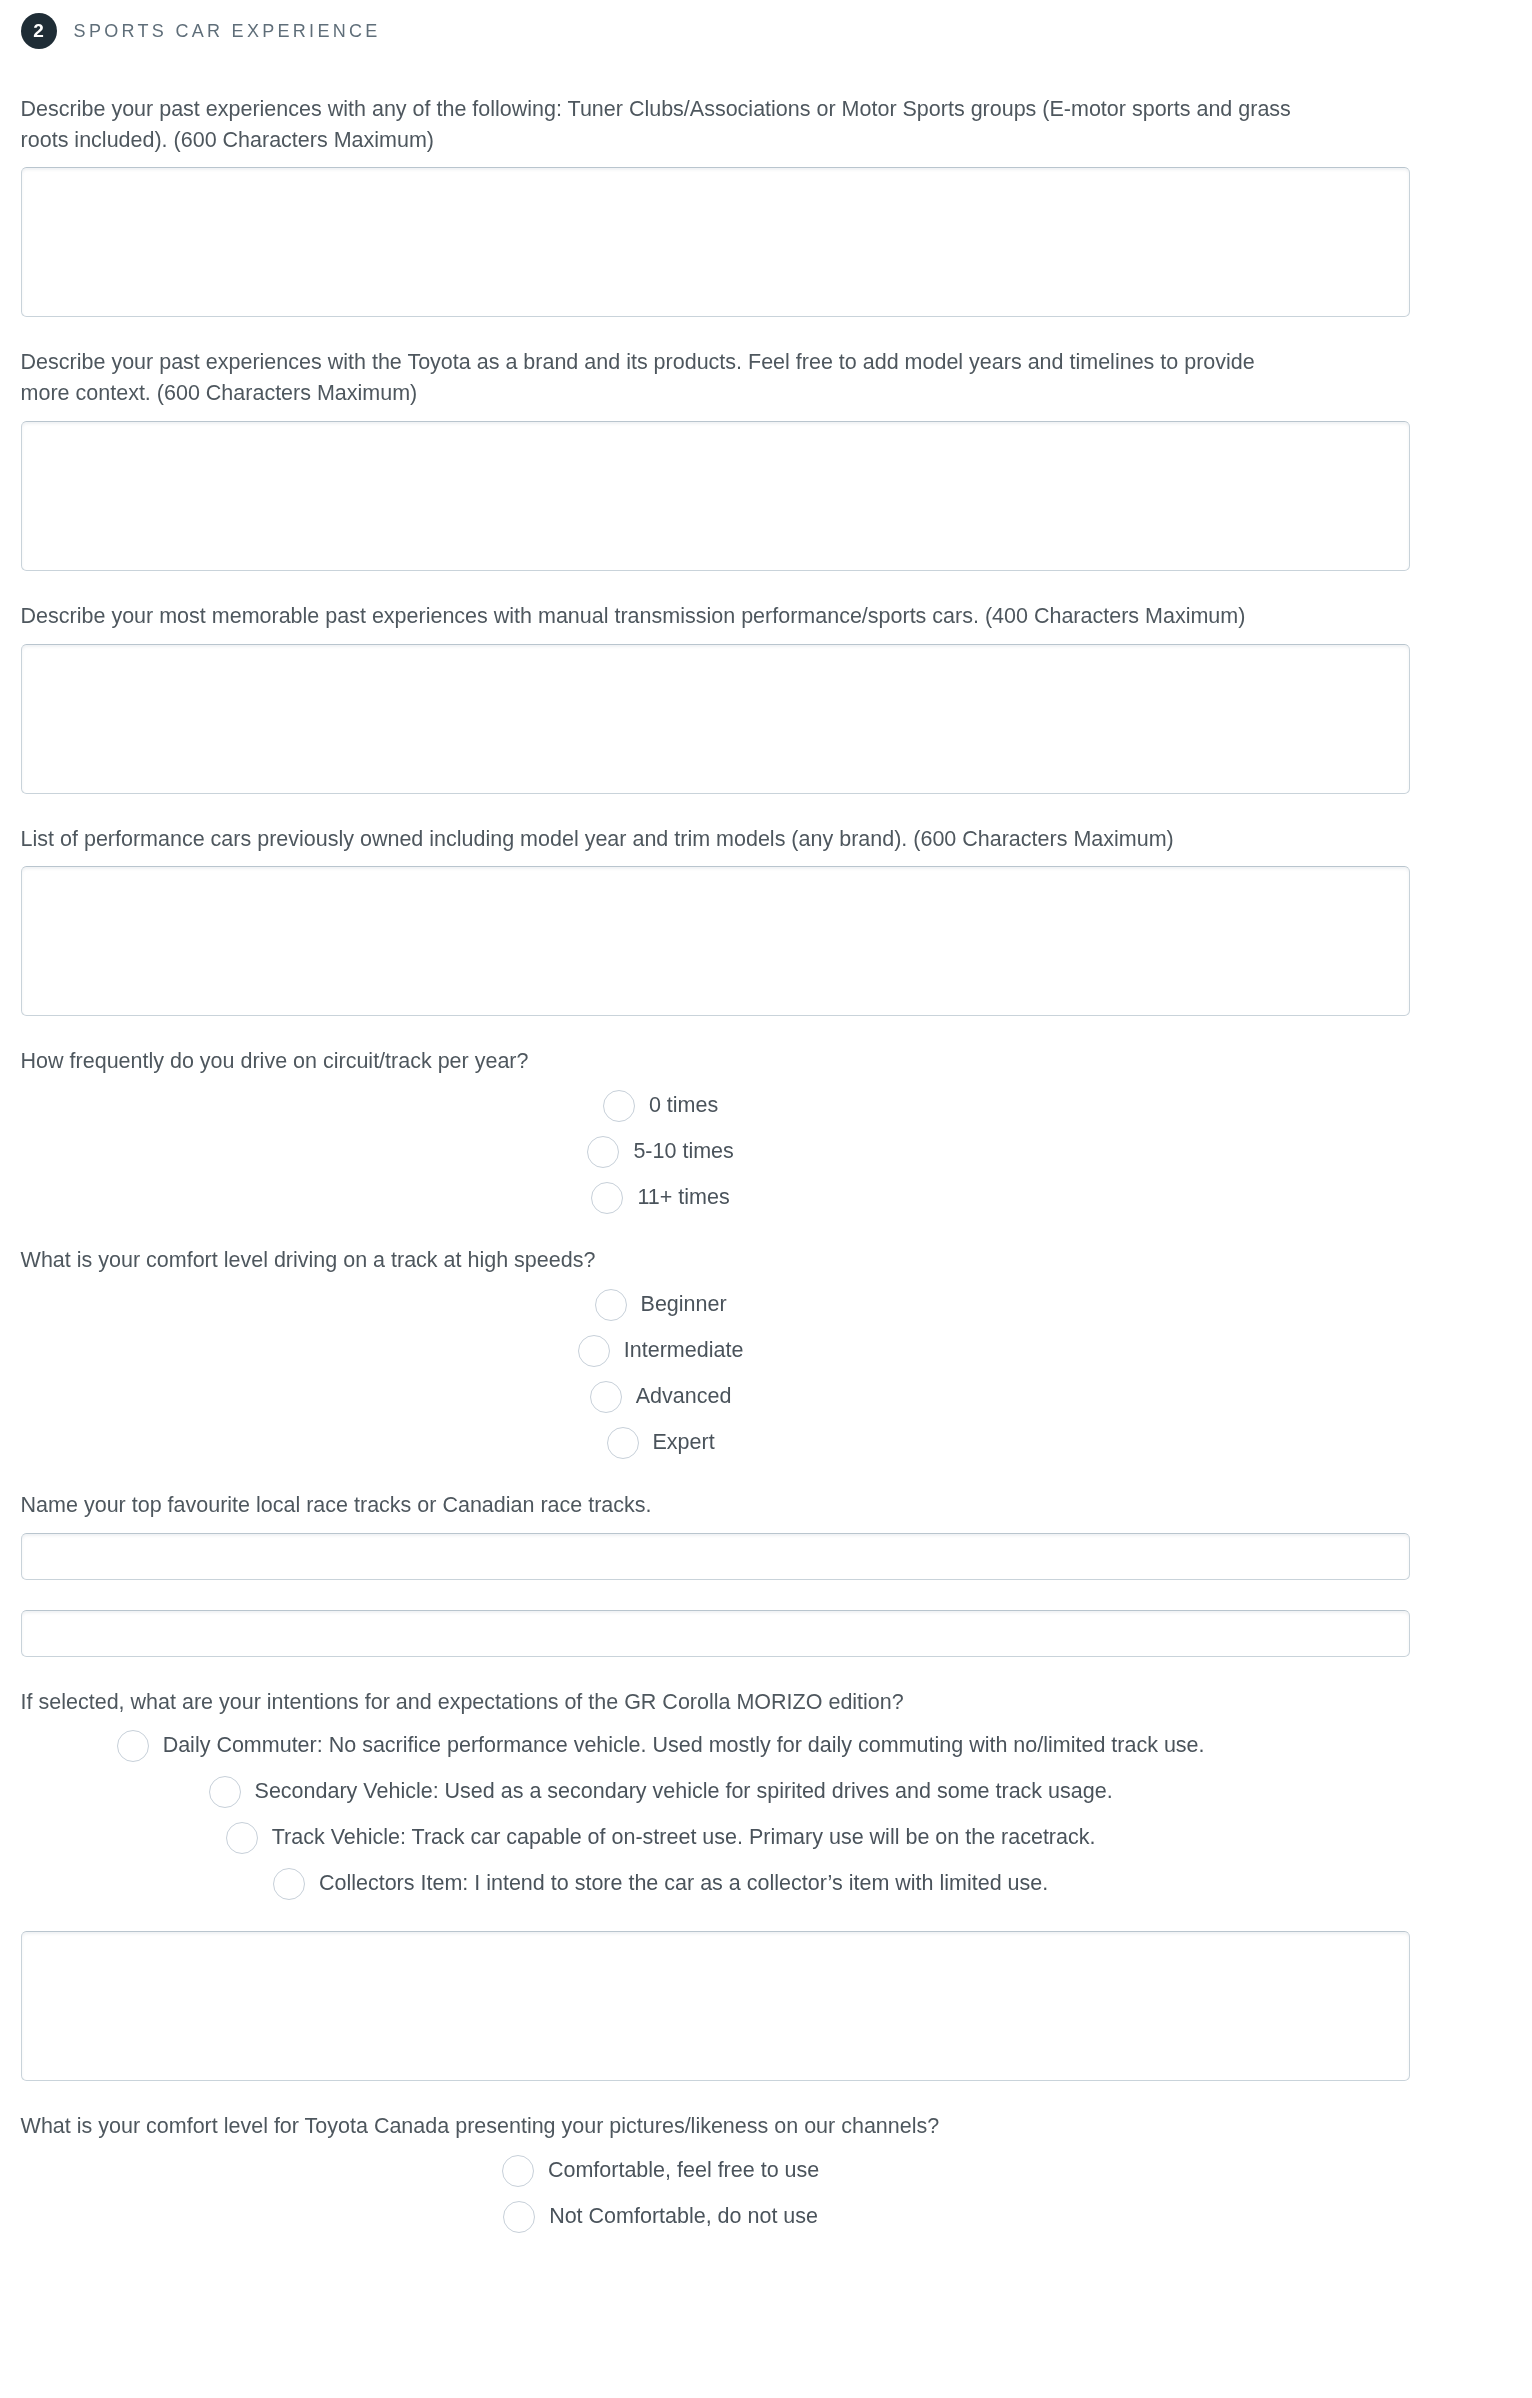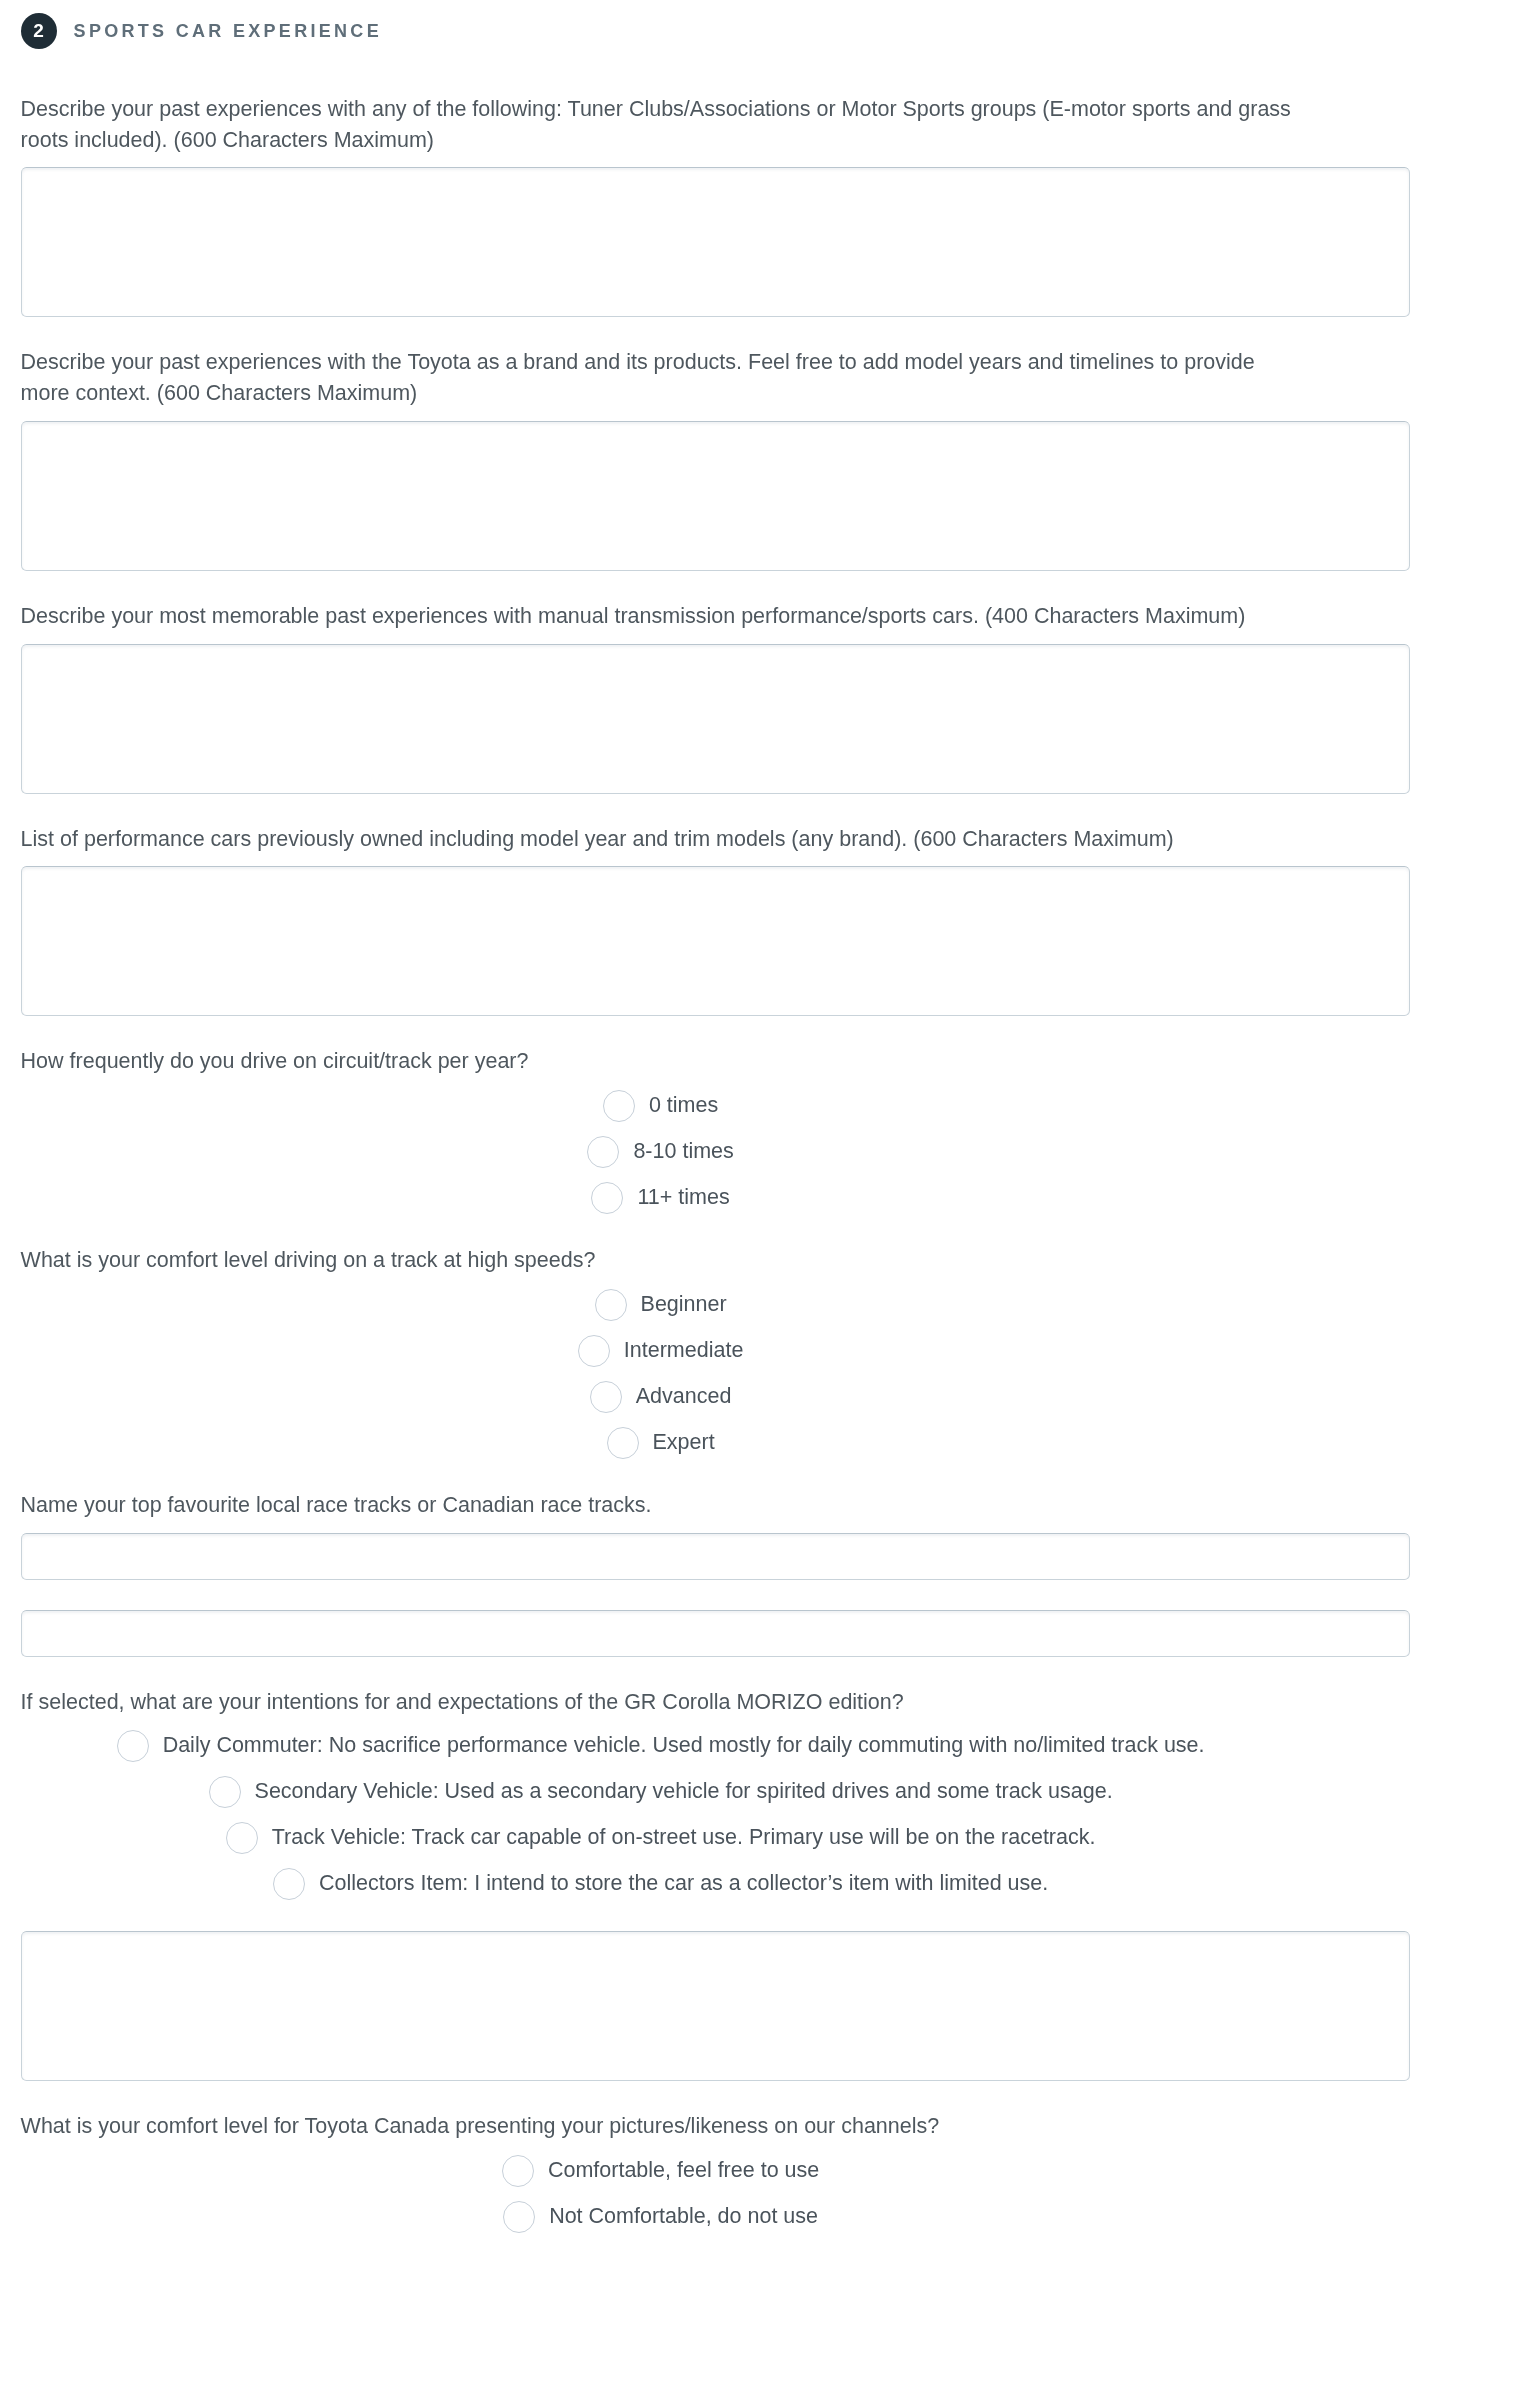--- a/index.html
+++ b/index.html
@@ -23,21 +23,21 @@
     background: #1f2d36;
     color: #ffffff;
     font-size: 19px;
     font-weight: bold;
     display: flex; align-items: center; justify-content: center;
     flex: 0 0 auto;
   }
   .section-title {
     color: #5f6e79;
     font-size: 18px;
-    font-weight: bold;
+    font-weight: normal;
     letter-spacing: 3.3px;
     text-transform: uppercase;
   }
 
   
   .question { margin-bottom: 30px; width: 1280px; }
   .q-label {
     color: #4e575e;
     font-size: 21.5px;
     line-height: 1.43;
@@ -129,21 +129,21 @@
 </div>
 
 <div class="question">
   <div class="q-label">How frequently do you drive on circuit/track per year?</div>
   <div class="radio-row">
     <span class="radio-circle"></span>
     <span class="radio-label">0 times</span>
   </div>
   <div class="radio-row">
     <span class="radio-circle"></span>
-    <span class="radio-label">8-10 times</span>
+    <span class="radio-label">5-10 times</span>
   </div>
   <div class="radio-row">
     <span class="radio-circle"></span>
     <span class="radio-label">11+ times</span>
   </div>
 </div>
 
 <div class="question">
   <div class="q-label">What is your comfort level driving on a track at high speeds?</div>
   <div class="radio-row">

